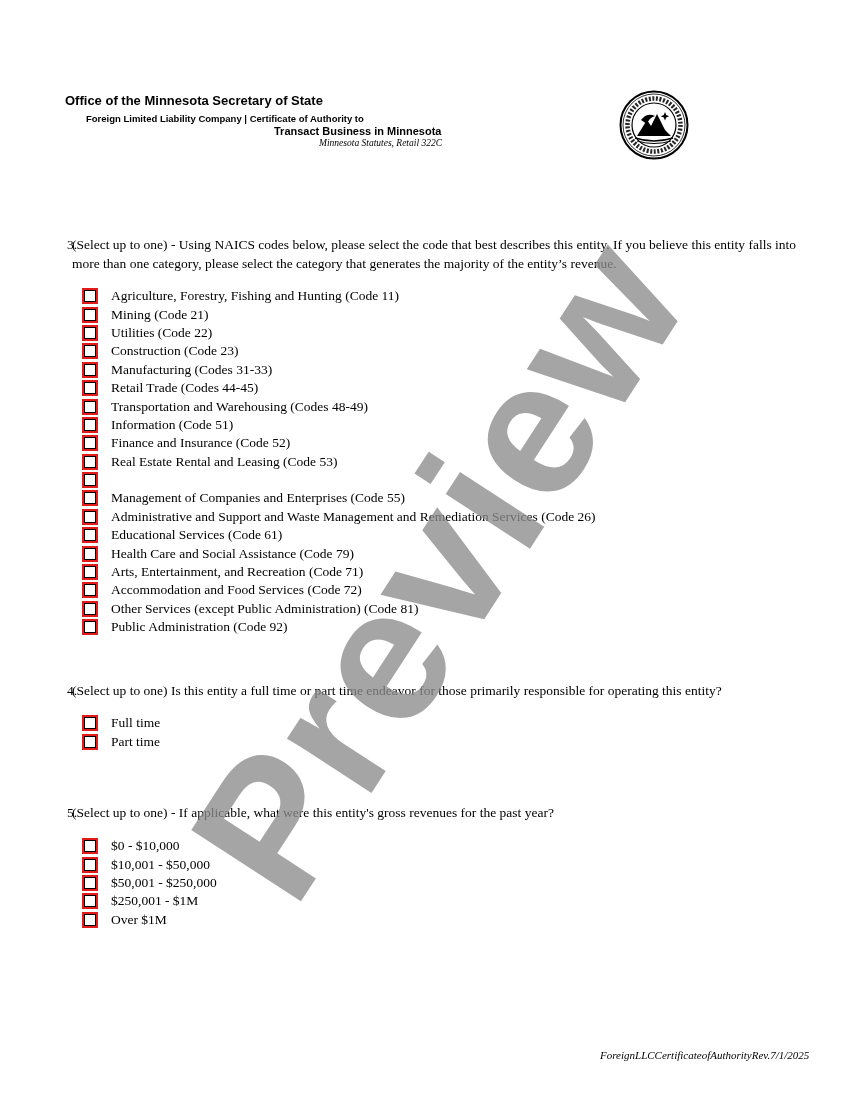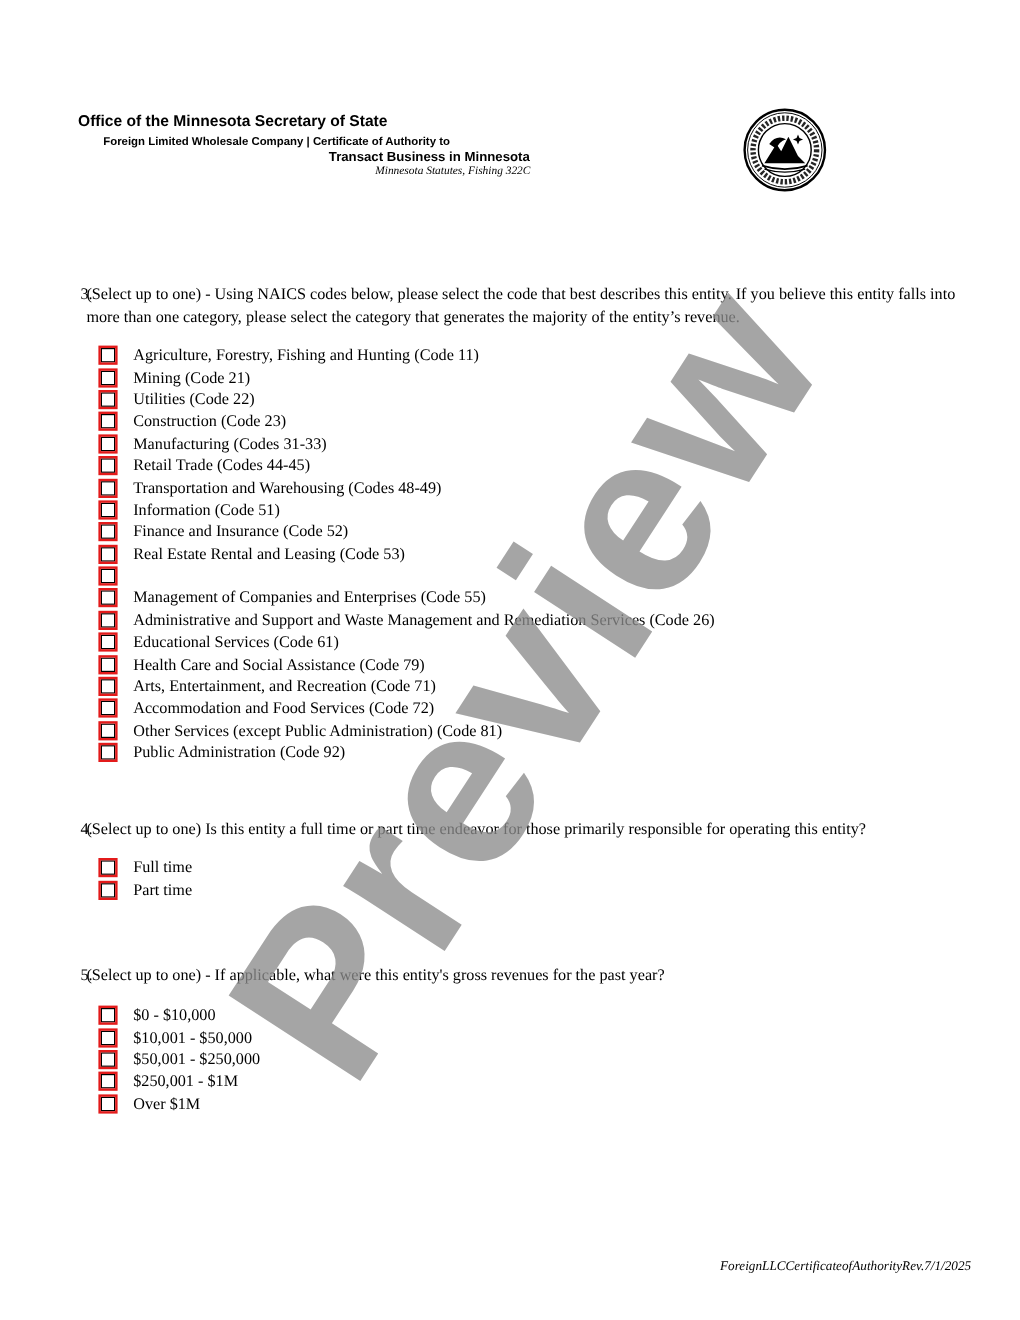--- a/index.html
+++ b/index.html
@@ -16,23 +16,23 @@
     .opt { display:flex; align-items:center; height:18.4px; font-size:13.5px; }
     .cb { width:12px; height:12px; border:1px solid #000; outline:2px solid #e31b1b; outline-offset:0px; margin-right:15px; box-sizing:border-box; background:#fff; flex:0 0 auto; margin-left:2px; }
     .footer { position:absolute; left:600px; top:1049px; font-style:italic; font-size:11px; }
     .watermark { position:absolute; left:72px; top:460px; font-family:"Liberation Sans", sans-serif; font-weight:bold; font-size:190px; color:rgba(140,140,140,0.78); transform:rotate(-57deg); transform-origin:center; white-space:nowrap; pointer-events:none; letter-spacing:2px; }
   </style>
 </head>
 <body>
 
 <div>
   <div class="hdr-title">Office of the Minnesota Secretary of State</div>
-  <div class="hdr-sub1">Foreign Limited Wholesale Company | Certificate of Authority to</div>
+  <div class="hdr-sub1">Foreign Limited Liability Company | Certificate of Authority to</div>
   <div class="hdr-sub2">Transact Business in Minnesota</div>
-  <div class="hdr-sub3">Minnesota Statutes, Fishing 322C</div>
+  <div class="hdr-sub3">Minnesota Statutes, Retail 322C</div>
   <svg class="seal" viewBox="0 0 70 70">
     <circle cx="35" cy="35" r="33.5" fill="none" stroke="#000" stroke-width="2"></circle>
     <circle cx="35" cy="35" r="31" fill="none" stroke="#000" stroke-width="0.8"></circle>
     <circle cx="35" cy="35" r="22" fill="none" stroke="#000" stroke-width="1.2"></circle>
     <circle cx="35" cy="35" r="26.5" fill="none" stroke="#000" stroke-width="4.5" stroke-dasharray="2 1.6" opacity="0.85"></circle>
     <path d="M18 46 L28 30 L32 36 L38 24 L46 40 L52 46 Z" fill="#000"></path>
     <path d="M22 30 Q28 22 36 26 Q30 28 28 34 Z" fill="#000"></path>
     <path d="M46 22 l1.2 3 3 1.2 -3 1.2 -1.2 3 -1.2 -3 -3 -1.2 3 -1.2z" fill="#000"></path>
     <path d="M16 48 Q35 54 54 48" fill="none" stroke="#000" stroke-width="1.5"></path>
     <path d="M18 51 Q35 56 52 51" fill="none" stroke="#000" stroke-width="1"></path>

